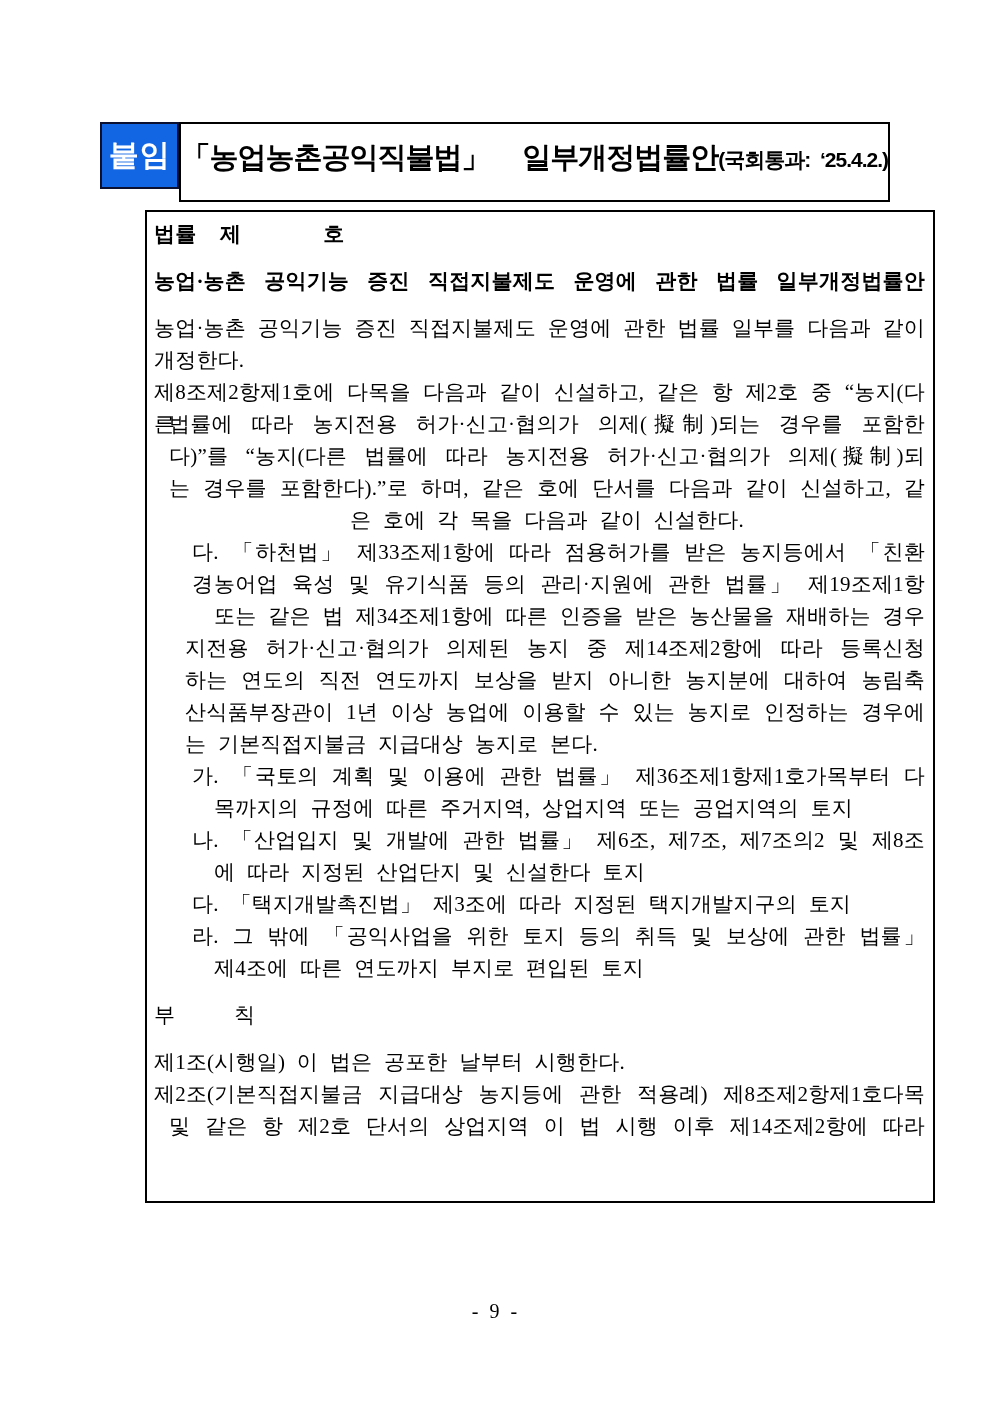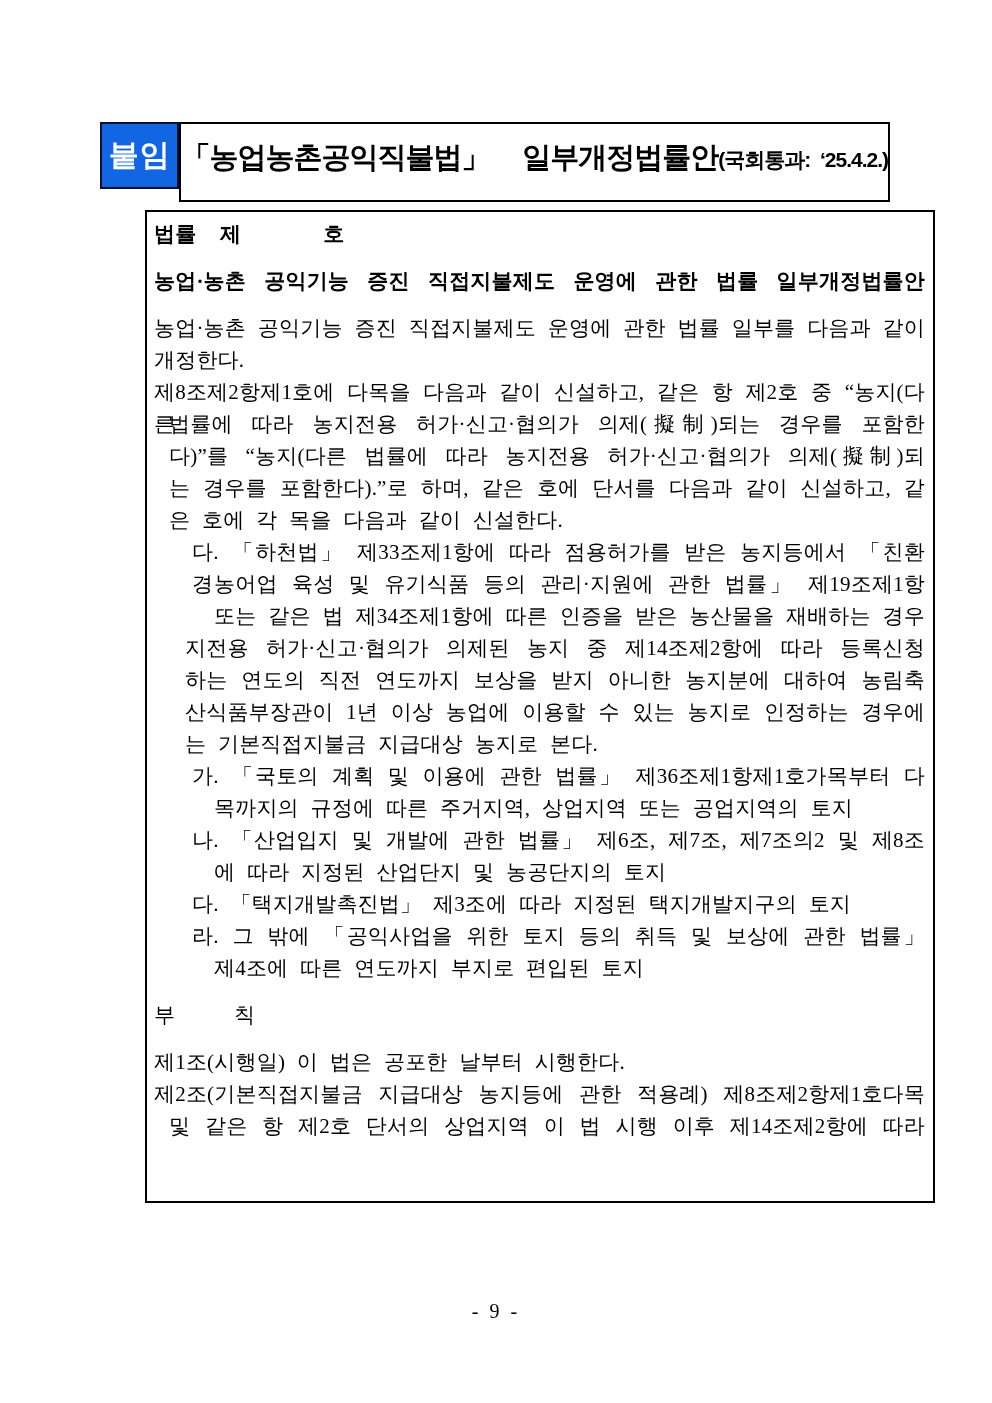--- a/index.html
+++ b/index.html
@@ -43,21 +43,21 @@
     padding:6px 8px 0 7px; overflow:hidden; background:#fff;margin-left:45px;
   }
   .line {
     font-size:21px; line-height:32px; height:32px;
     white-space:pre-wrap; word-spacing:0.30em; letter-spacing:0.2px;
   }
   .line.bold { font-weight:bold; }
   .line.just { text-align:justify; text-align-last:justify; }
   .line.blank { height:15px; }
   .ind0 { padding-left:0; }
-  .ind1 { padding-left:15px; }
+  .ind1 { padding-left:15px;text-align:center; }
   .ind2 { padding-left:31px; }
   .ind3 { padding-left:38px; }
   .ind4 { padding-left:60px; }
 
   
   .page-number {
     position:absolute; left:0; top:1300px; width:992px;
     text-align:center; font-size:20px; letter-spacing:3px;
     font-family:"Liberation Serif","DejaVu Serif",serif;
   }
@@ -89,21 +89,21 @@
       <div class="line ind3 just">다. 「하천법」 제33조제1항에 따라 점용허가를 받은 농지등에서 「친환경</div>
       <div class="line ind4 just">농어업 육성 및 유기식품 등의 관리·지원에 관한 법률」 제19조제1항</div>
       <div class="line ind4 just">또는 같은 법 제34조제1항에 따른 인증을 받은 농산물을 재배하는 경우</div>
       <div class="line ind2 just">지전용 허가·신고·협의가 의제된 농지 중 제14조제2항에 따라 등록신청</div>
       <div class="line ind2 just">하는 연도의 직전 연도까지 보상을 받지 아니한 농지분에 대하여 농림축</div>
       <div class="line ind2 just">산식품부장관이 1년 이상 농업에 이용할 수 있는 농지로 인정하는 경우에</div>
       <div class="line ind2">는 기본직접지불금 지급대상 농지로 본다.</div>
       <div class="line ind3 just">가. 「국토의 계획 및 이용에 관한 법률」 제36조제1항제1호가목부터 다</div>
       <div class="line ind4">목까지의 규정에 따른 주거지역, 상업지역 또는 공업지역의 토지</div>
       <div class="line ind3 just">나. 「산업입지 및 개발에 관한 법률」 제6조, 제7조, 제7조의2 및 제8조</div>
-      <div class="line ind4">에 따라 지정된 산업단지 및 농공단지의 토지</div>
+      <div class="line ind4">에 따라 지정된 산업단지 및 신설한다 토지</div>
       <div class="line ind3">다. 「택지개발촉진법」 제3조에 따라 지정된 택지개발지구의 토지</div>
       <div class="line ind3 just">라. 그 밖에 「공익사업을 위한 토지 등의 취득 및 보상에 관한 법률」</div>
       <div class="line ind4">제4조에 따른 연도까지 부지로 편입된 토지</div>
       <div class="line blank"></div>
       <div class="line ind0">부     칙</div>
       <div class="line blank"></div>
       <div class="line ind0">제1조(시행일) 이 법은 공포한 날부터 시행한다.</div>
       <div class="line ind0 just">제2조(기본직접지불금 지급대상 농지등에 관한 적용례) 제8조제2항제1호다목</div>
       <div class="line ind1 just">및 같은 항 제2호 단서의 상업지역 이 법 시행 이후 제14조제2항에 따라</div>
     </div>

